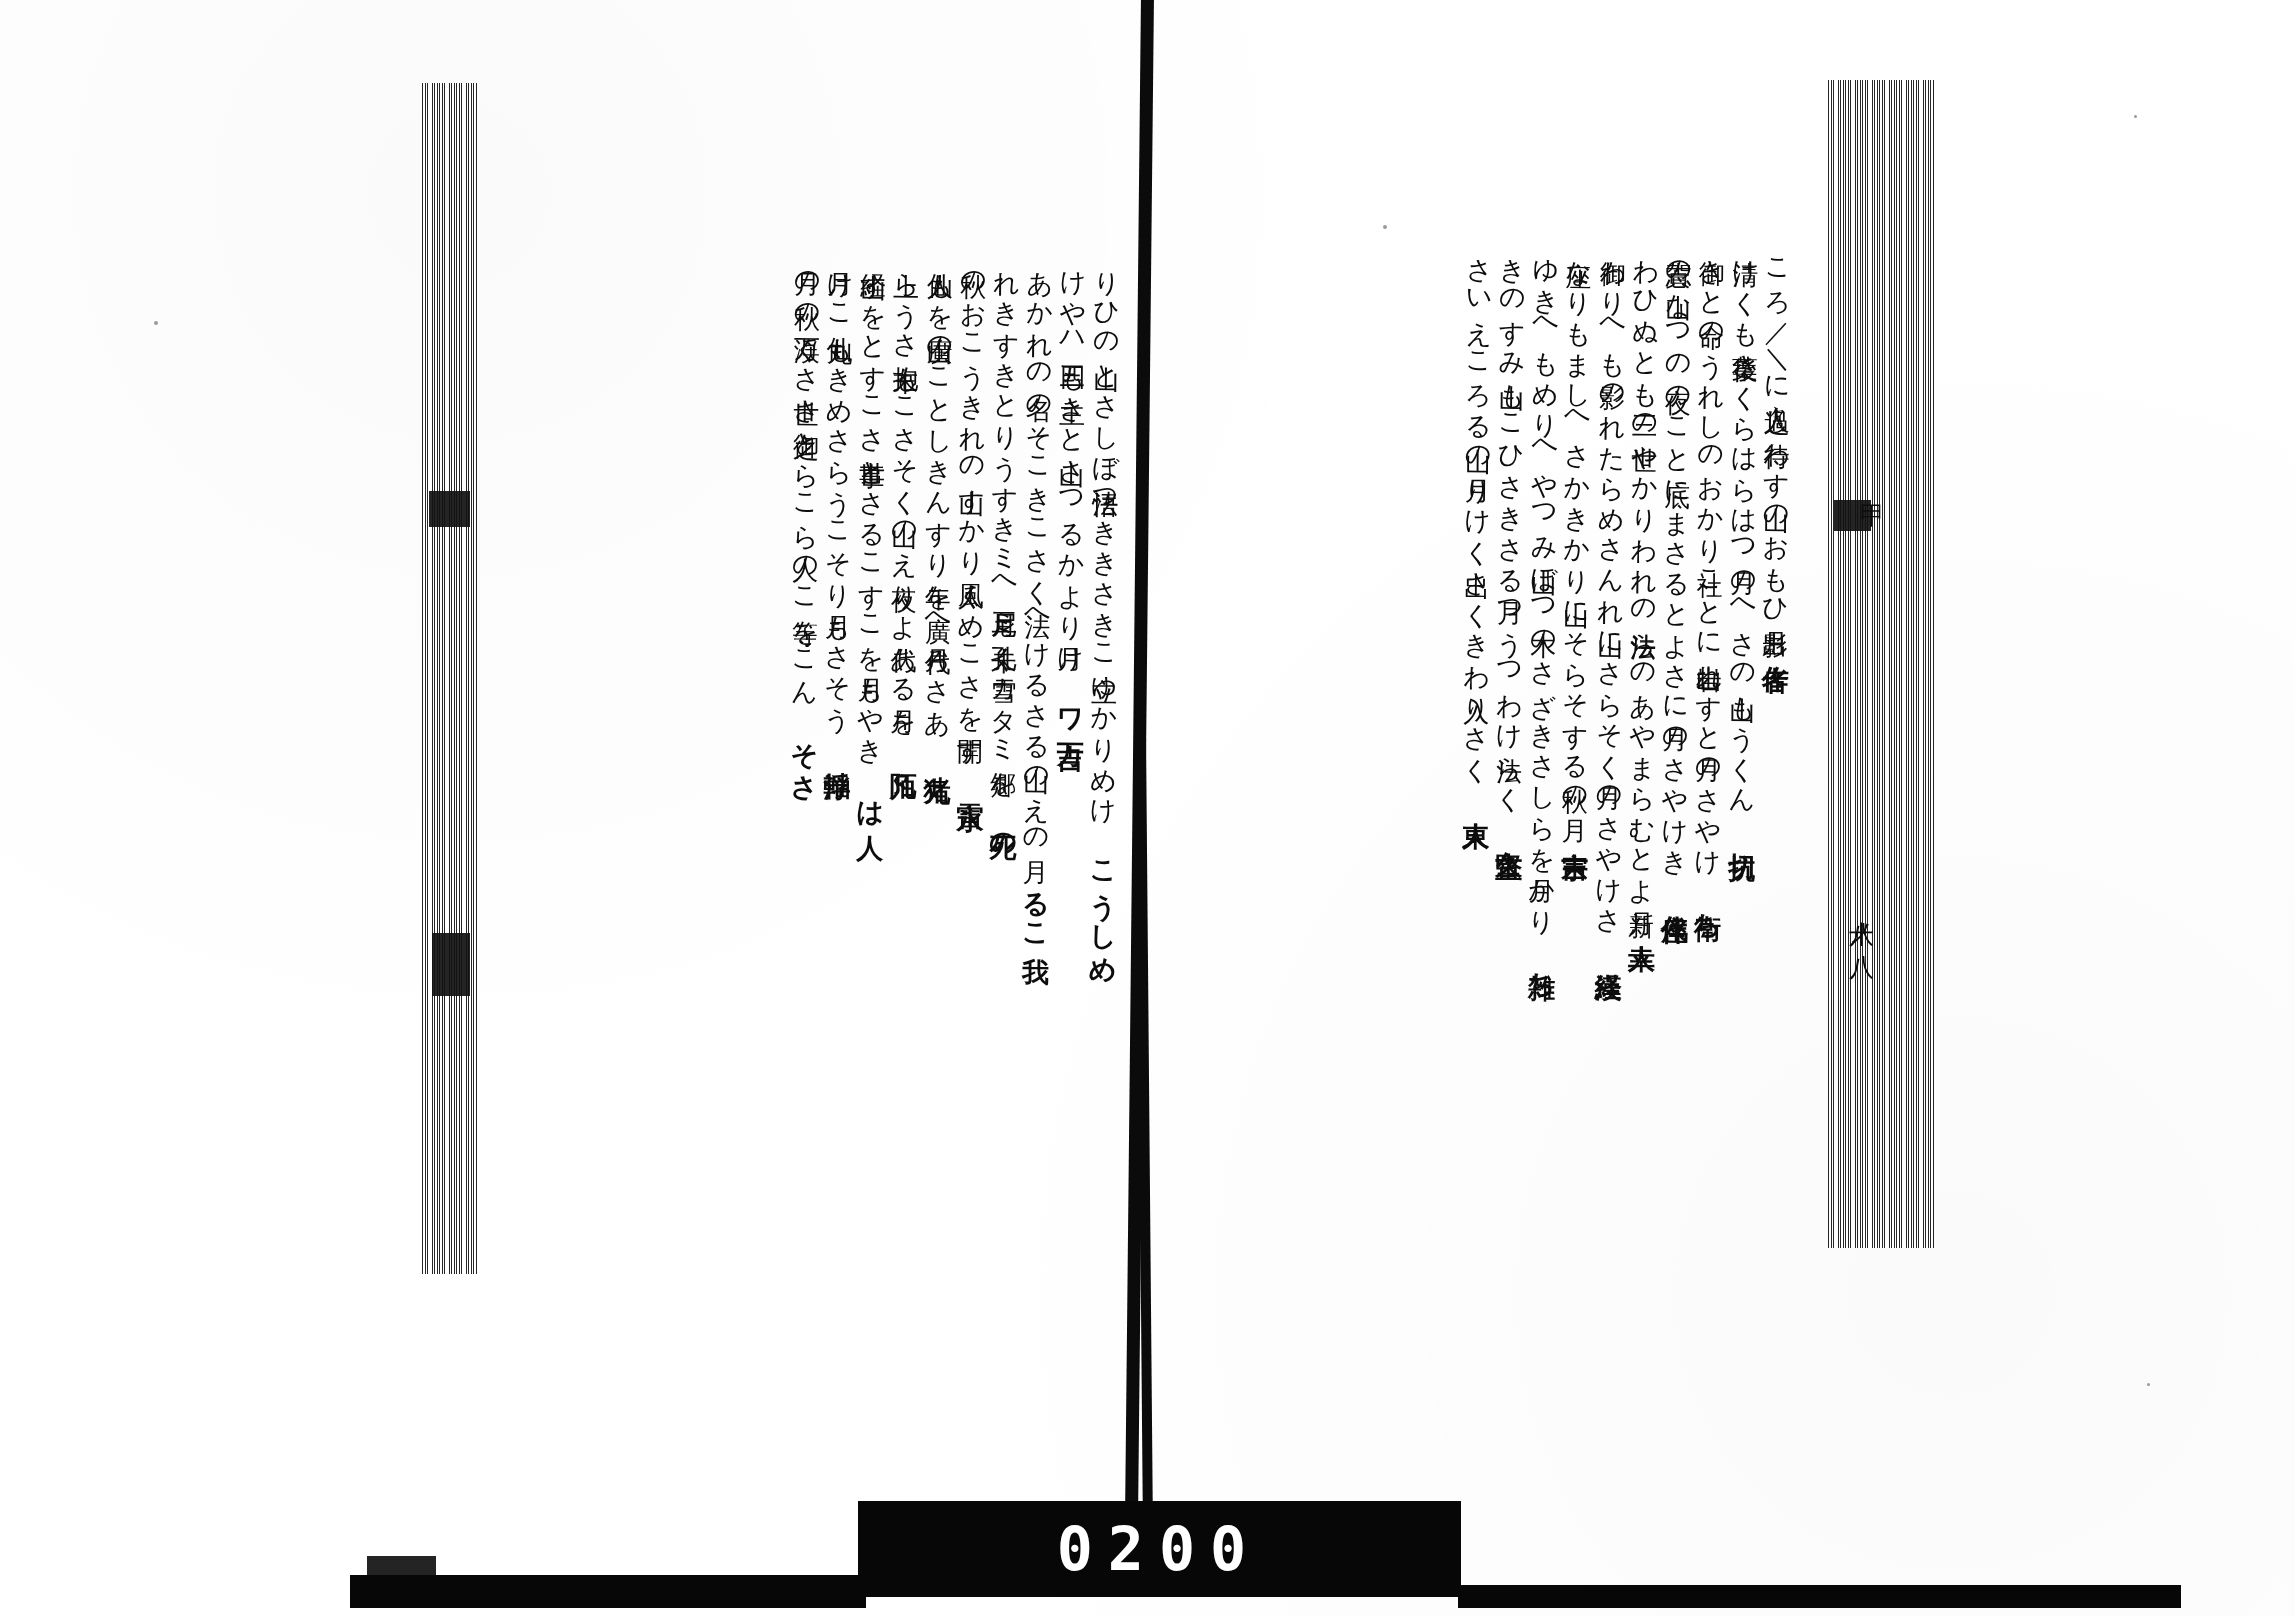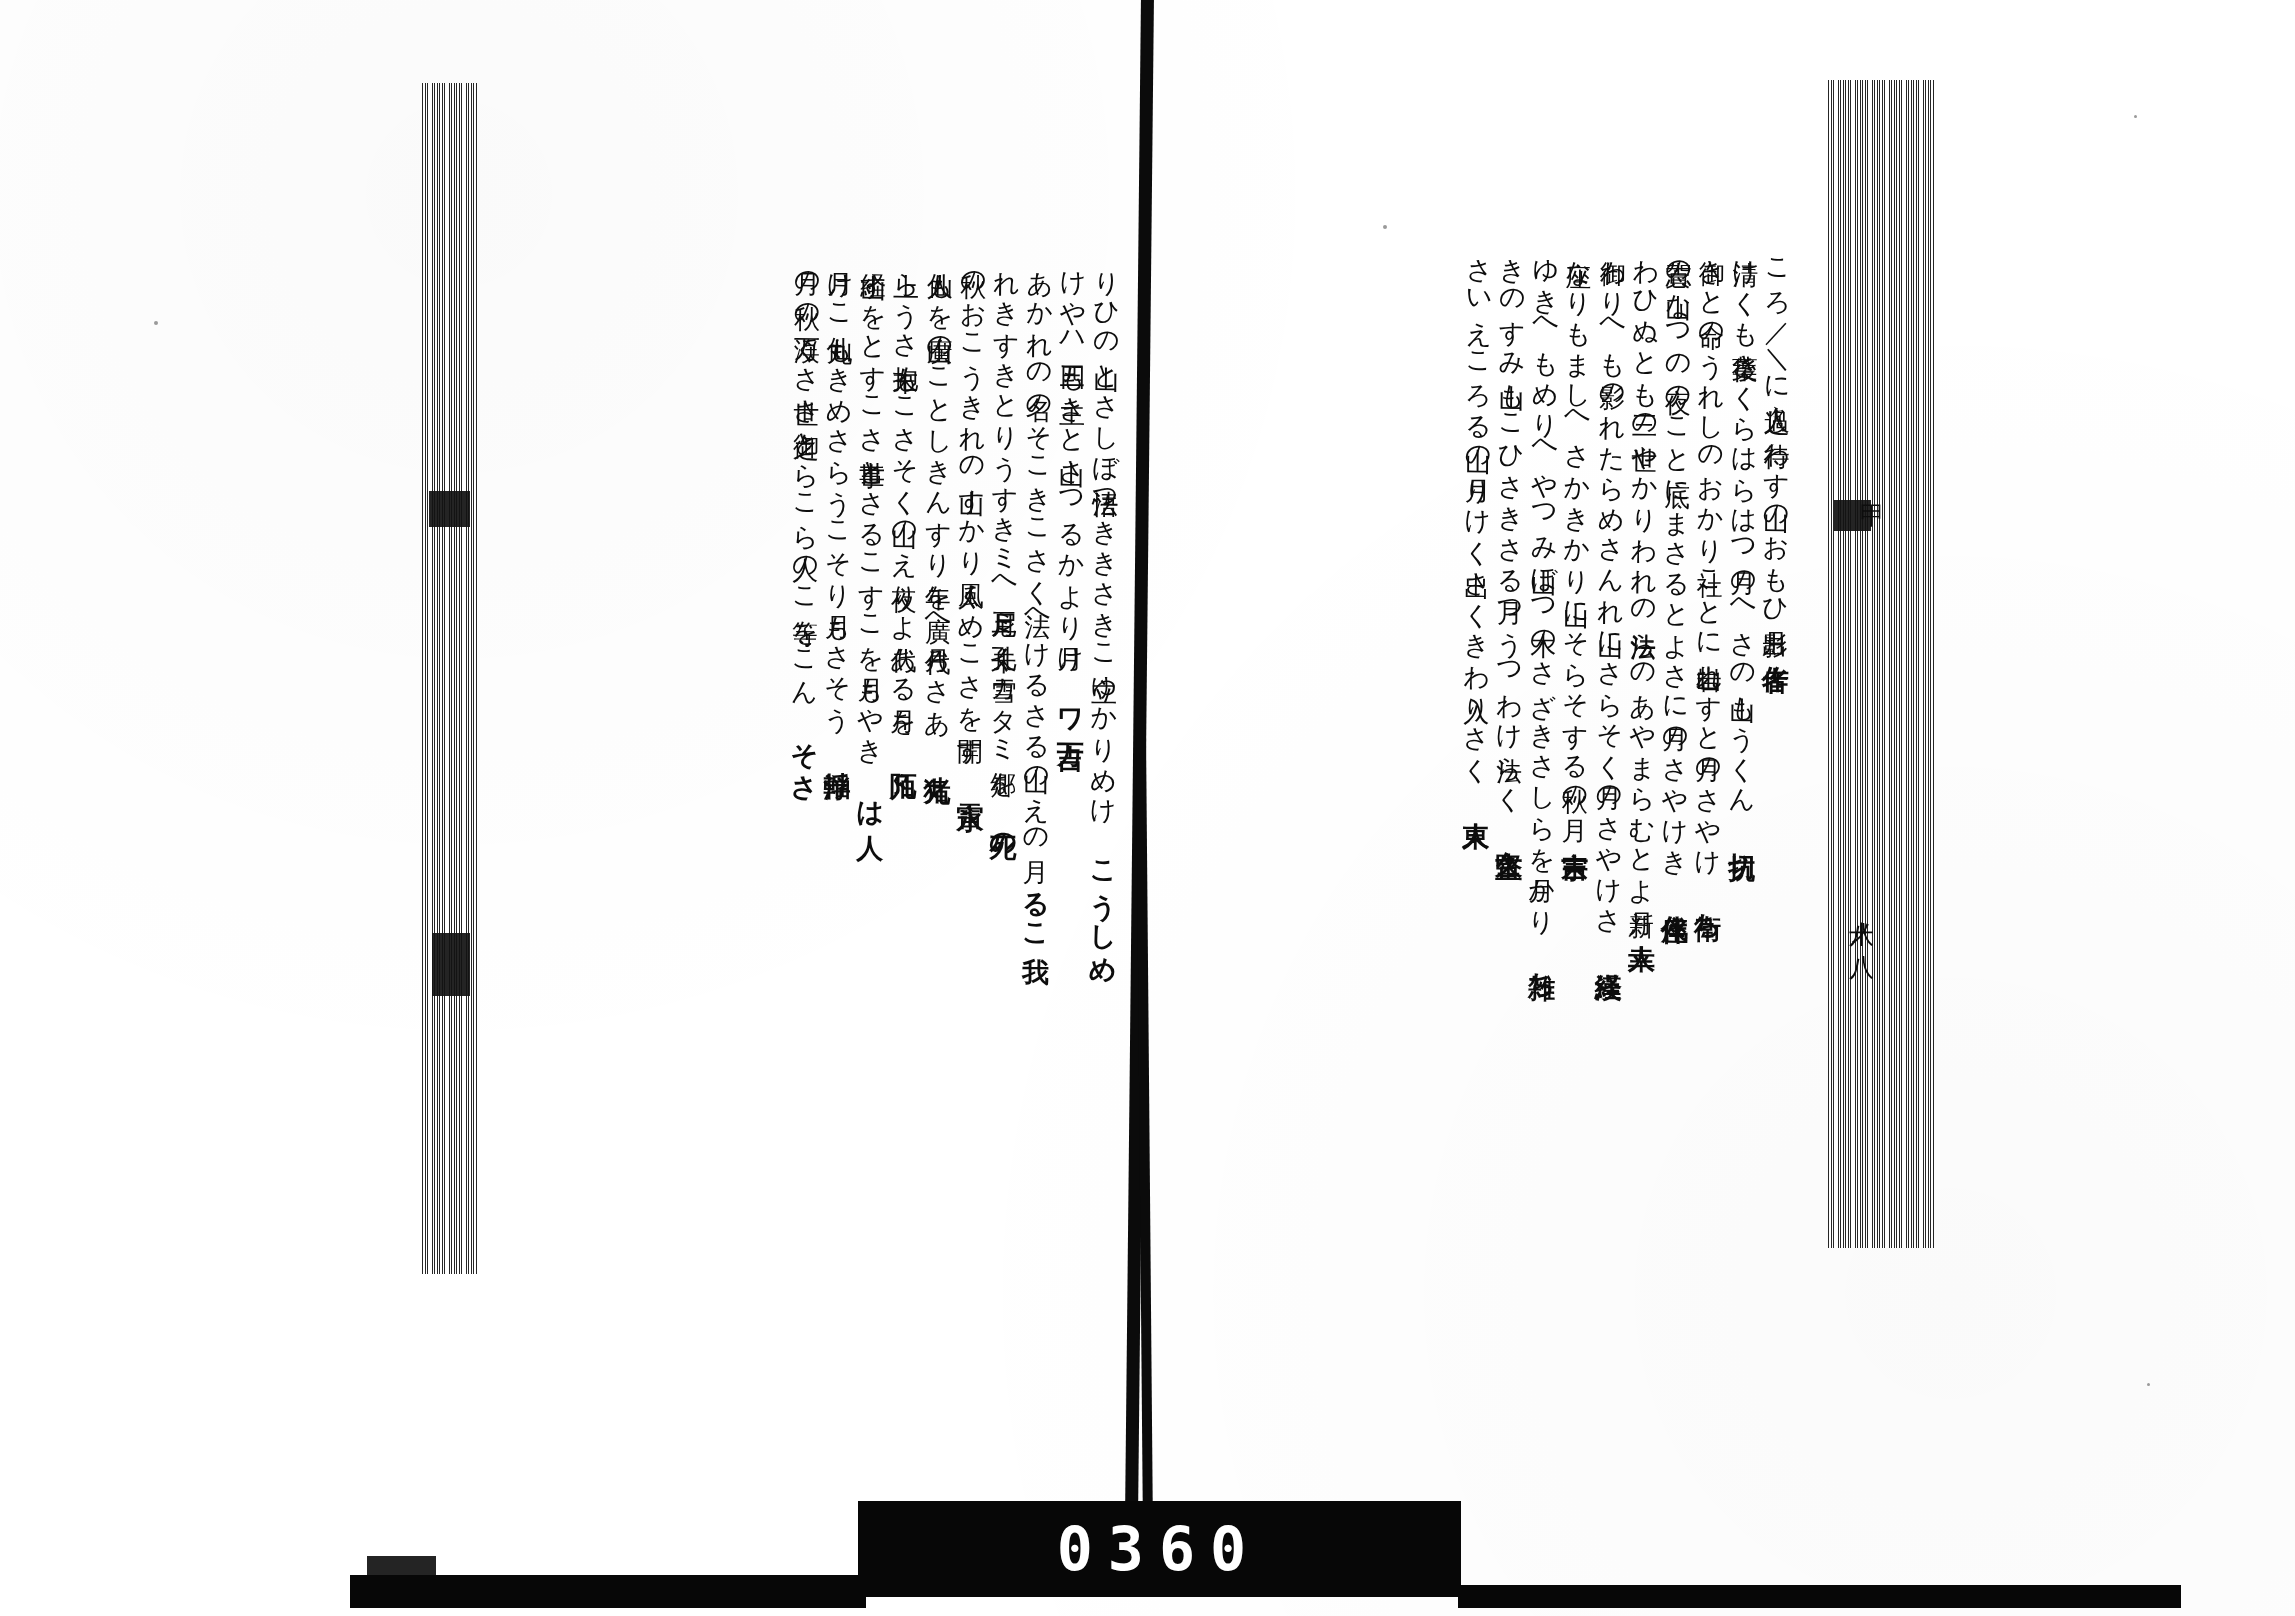--- a/index.html
+++ b/index.html
@@ -287,16 +287,16 @@
     </div>
     <div class="col">
       <span class="head">月の秋の渓万くさ世さ之御とらこら人のこ等をこん</span>
       <span class="tail">そさ</span>
     </div>
   </div>
 
   <div class="bottom-bar"></div>
   <div class="bottom-bar2"></div>
   <div class="bottom-plate"></div>
-  <div class="frame-number">0360</div>
+  <div class="frame-number">0200</div>
 
 </div>
 
 
 </body></html>

